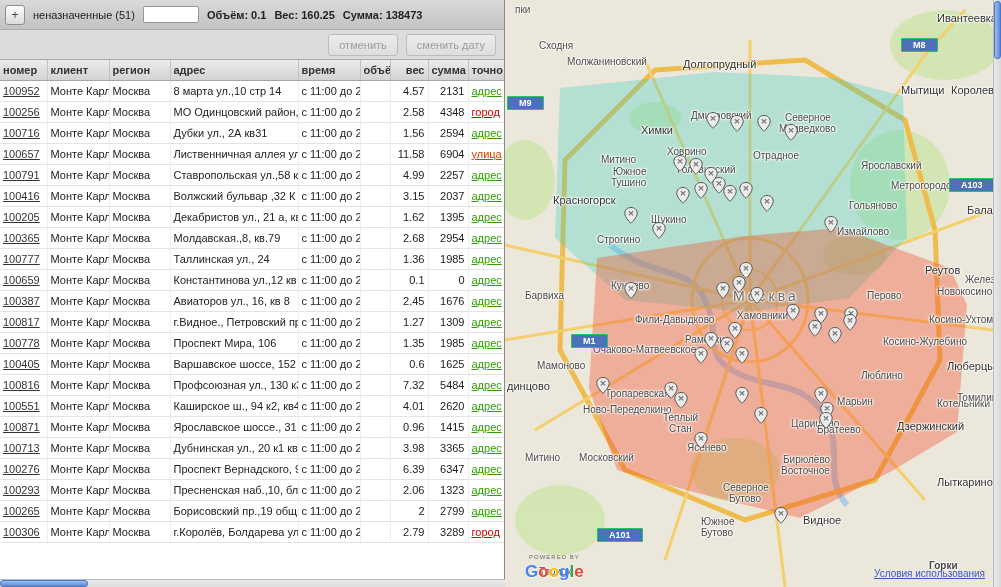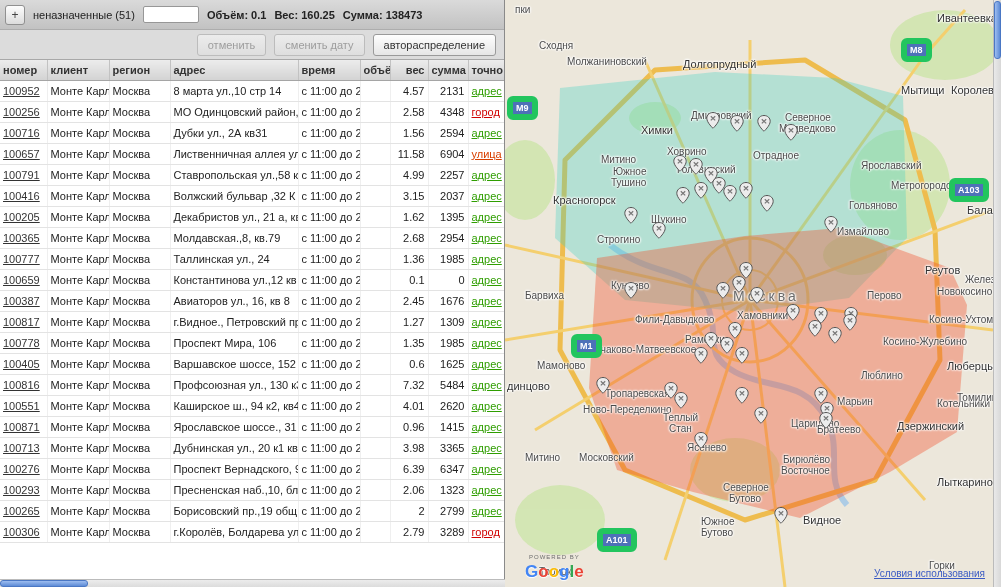--- a/index.html
+++ b/index.html
@@ -49,21 +49,21 @@
 
   
   .map{position:relative;width:488px;height:587px;overflow:hidden;background:#ece7db;flex:none}
   .map-base{position:absolute;left:0;top:0}
   .map-label{position:absolute;font-size:10px;color:#4a4a4a;white-space:nowrap;
     text-shadow:0 1px 2px #fff,0 -1px 2px #fff,1px 0 2px #fff,-1px 0 2px #fff;pointer-events:none;z-index:3}
   .map-label.lg{font-size:11px;color:#333}
   .map-label.city-major{font-size:14px;color:#6b6b6b;letter-spacing:3px}
   .map-pin{position:absolute;width:14px;height:17px;z-index:4;cursor:pointer}
   .road-badge{position:absolute;background:#4d71b8;color:#fff;font-size:9px;font-weight:bold;
-    padding:1px 3px;border-radius:6px;border:6px solid #22c55e;z-index:3;white-space:nowrap}
+    padding:1px 11px;border-radius:1px;border:1px solid #22c55e;z-index:3;white-space:nowrap}
   .map-attrib{position:absolute;left:135px;bottom:8px;font-size:11px;color:#3c3c3c;
     text-shadow:0 0 2px #fff;z-index:5;white-space:nowrap}
   .map-terms{position:absolute;right:8px;bottom:8px;font-size:10px;color:#3b5bc4;
     text-decoration:underline;z-index:5;cursor:pointer;white-space:nowrap}
   .powered{position:absolute;left:24px;bottom:27px;font-size:6px;color:#6d6d6d;
     letter-spacing:1px;z-index:5}
   .google-logo{position:absolute;left:20px;bottom:5px;font-size:17px;font-weight:bold;
     z-index:5;text-shadow:0 1px 1px #fff}
 
   
@@ -85,21 +85,20 @@
       <span class="unassigned">неназначенные (51)</span>
       <input class="tinput filter-input" value="" style="">
       <span class="sumlbl">Объём: 0.1</span>
       <span class="sumlbl">Вес: 160.25</span>
       <span class="sumlbl">Сумма: 138473</span>
     </div>
 
     <div class="toolbar3">
       <button class="btn disabled">отменить</button>
       <button class="btn disabled">сменить дату</button>
-      <button class="btn">автораспределение</button>
     </div>
 
     <div class="table-wrap">
       <table>
         <thead>
           <tr>
               <th class="c-num">номер</th>
               <th class="c-client">клиент</th>
               <th class="c-region">регион</th>
               <th class="c-addr">адрес</th>
@@ -455,21 +454,21 @@
       <span class="map-label" style="left: 20px; top: 452px;">Митино</span>
       <span class="map-label" style="left: 74px; top: 452px;">Московский</span>
       <span class="map-label" style="left: 278px; top: 454px;">Бирюлёво</span>
       <span class="map-label" style="left: 276px; top: 465px;">Восточное</span>
       <span class="map-label lg" style="left: 432px; top: 476px;">Лыткарино</span>
       <span class="map-label" style="left: 218px; top: 482px;">Северное</span>
       <span class="map-label" style="left: 224px; top: 493px;">Бутово</span>
       <span class="map-label" style="left: 196px; top: 516px;">Южное</span>
       <span class="map-label" style="left: 196px; top: 527px;">Бутово</span>
       <span class="map-label lg" style="left: 298px; top: 514px;">Видное</span>
-      <span class="map-label" style="left: 424px; top: 560px;">Горки</span>
+      <span class="map-label" style="left: 424px; top: 560px; font-weight: bold;">Горки</span>
       <span class="map-label" style="left: 34px; top: 566px;">Троицк</span>
       <div class="map-pin" style="left: 201px; top: 112px;"><svg width="14" height="17" viewBox="0 0 14 17">
           <path d="M7 0.5 C3.4 0.5 0.8 3 0.8 6.3 C0.8 10.6 7 16.3 7 16.3 C7 16.3 13.2 10.6 13.2 6.3 C13.2 3 10.6 0.5 7 0.5 Z" fill="#ececec" stroke="#555" stroke-width="1"></path>
           <path d="M4.8 4.2 L9.2 8.4 M9.2 4.2 L4.8 8.4" stroke="#777" stroke-width="1.2"></path>
         </svg></div>
       <div class="map-pin" style="left: 225px; top: 115px;"><svg width="14" height="17" viewBox="0 0 14 17">
           <path d="M7 0.5 C3.4 0.5 0.8 3 0.8 6.3 C0.8 10.6 7 16.3 7 16.3 C7 16.3 13.2 10.6 13.2 6.3 C13.2 3 10.6 0.5 7 0.5 Z" fill="#ececec" stroke="#555" stroke-width="1"></path>
           <path d="M4.8 4.2 L9.2 8.4 M9.2 4.2 L4.8 8.4" stroke="#777" stroke-width="1.2"></path>
         </svg></div>
       <div class="map-pin" style="left: 252px; top: 115px;"><svg width="14" height="17" viewBox="0 0 14 17">

